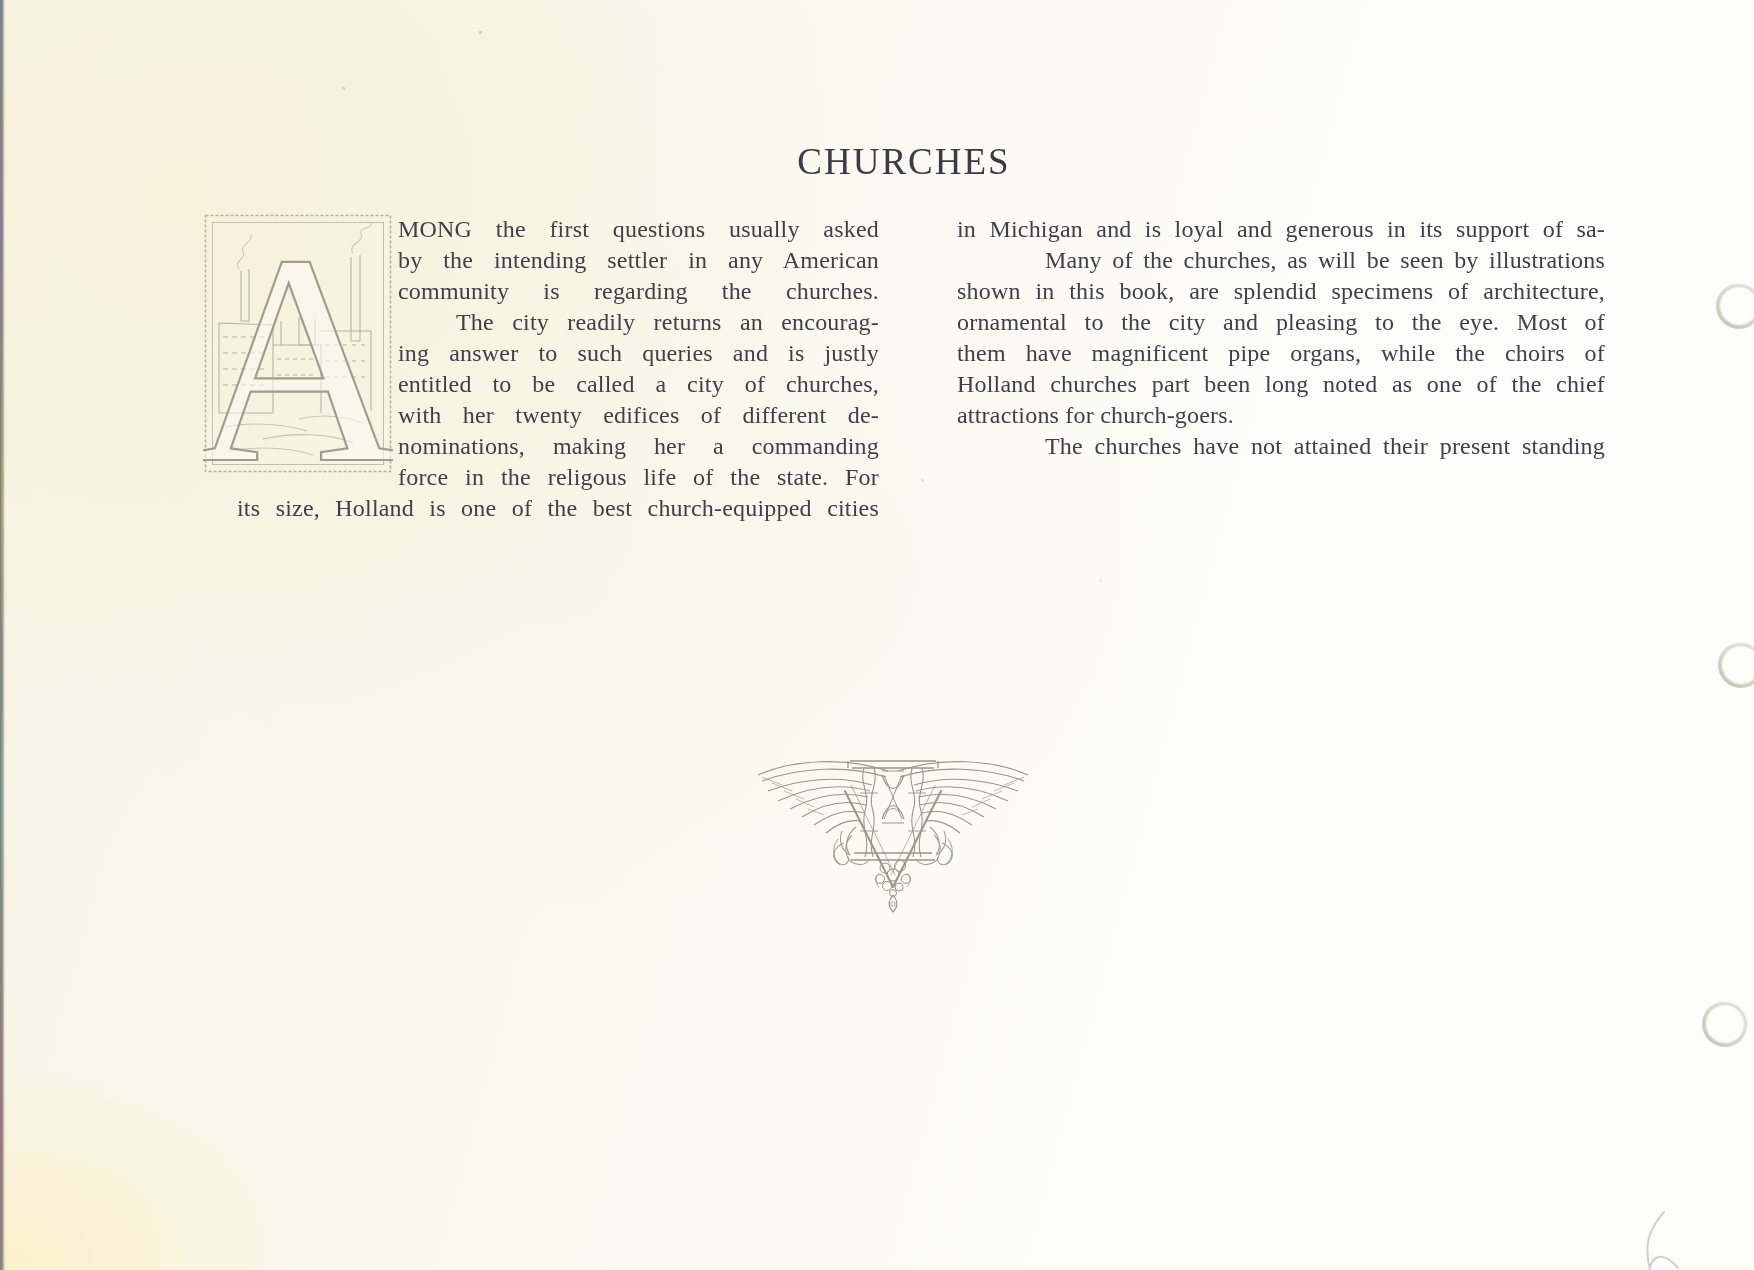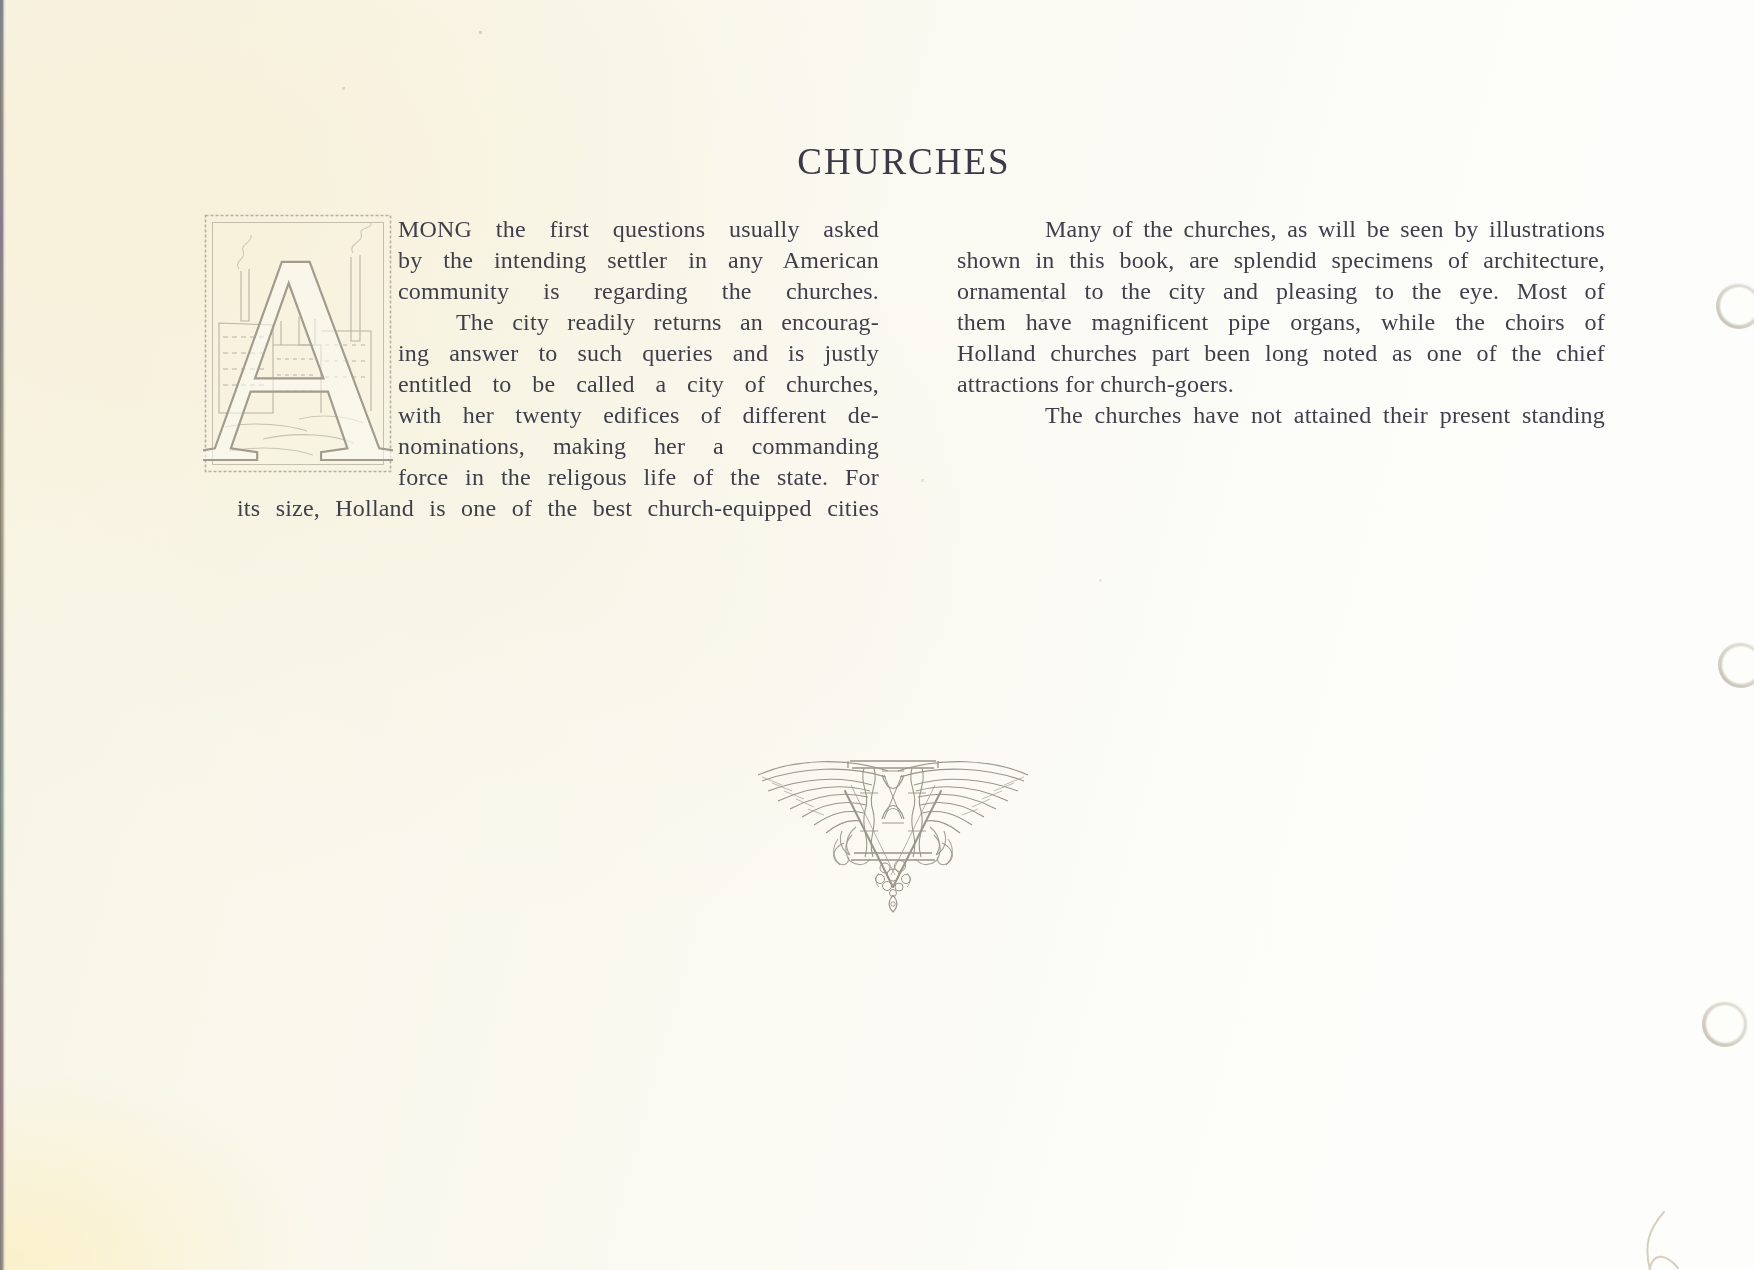--- a/index.html
+++ b/index.html
@@ -102,20 +102,21 @@
       <div class="line">community is regarding the churches.</div>
       <div class="line indent">The city readily returns an encourag-</div>
       <div class="line">ing answer to such queries and is justly</div>
       <div class="line">entitled to be called a city of churches,</div>
       <div class="line">with her twenty edifices of different de-</div>
       <div class="line">nominations, making her a commanding</div>
       <div class="line">force in the religous life of the state. For</div>
       <div class="line">its size, Holland is one of the best church-equipped cities</div>
     </div>
   <div class="col col-right">
+      <div class="line">in Michigan and is loyal and generous in its support of sa-</div>
       <div class="line indent">Many of the churches, as will be seen by illustrations</div>
       <div class="line">shown in this book, are splendid specimens of architecture,</div>
       <div class="line">ornamental to the city and pleasing to the eye. Most of</div>
       <div class="line">them have magnificent pipe organs, while the choirs of</div>
       <div class="line">Holland churches part been long noted as one of the chief</div>
       <div class="line nojust">attractions for church-goers.</div>
       <div class="line indent">The churches have not attained their present standing</div>
     </div>
 
   <div class="ornament">

